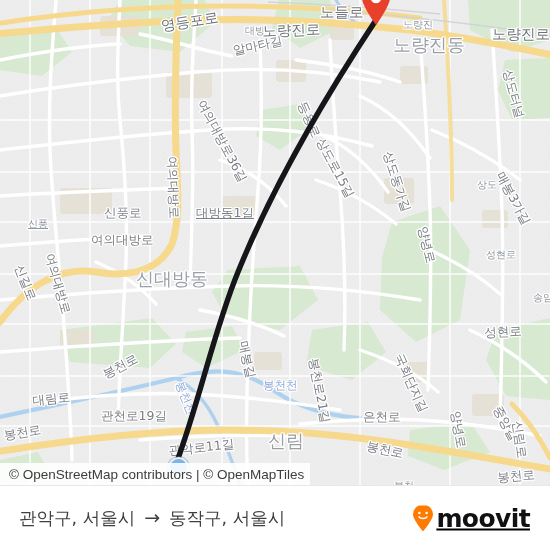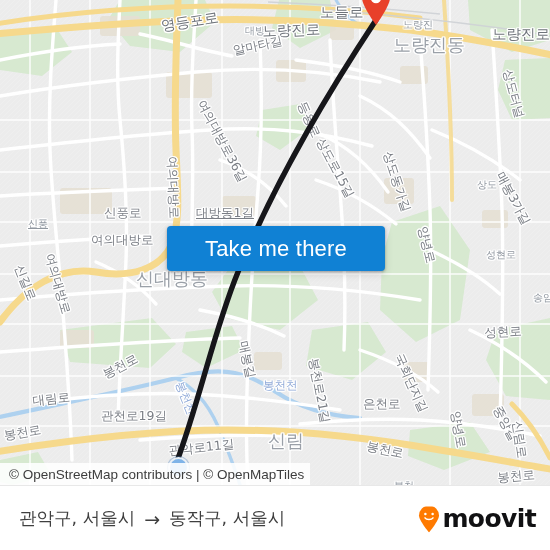--- a/index.html
+++ b/index.html
@@ -93,32 +93,32 @@
   
   #footer{
     position:absolute;left:0;top:485px;
     width:550px;height:65px;
     background:#ffffff;
     border-top:1px solid #e8e8e8;
     display:flex;align-items:center;
     box-sizing:border-box;
   }
   #trip{
-    display:flex;align-items:flex-end;
+    display:flex;align-items:flex-start;
     margin-left:19px;
     font-family:"DejaVu Sans","Liberation Sans",sans-serif;
     font-size:17.5px;
     color:#3f3f3f;
     white-space:nowrap;
   }
   #trip .arrow{margin:0 9px;font-size:19px;color:#3f3f3f;}
   #brand{
-    position:absolute;right:14px;top:50%;
+    position:absolute;right:20px;top:50%;
     transform:translateY(-50%);
-    display:flex;align-items:flex-end;
+    display:flex;align-items:center;text-decoration:underline;
   }
   #brand .brand-pin{margin-right:2px;display:block;}
   #brand .brand-text{
     font-family:"DejaVu Sans","Liberation Sans",sans-serif;
     font-weight:bold;font-size:25px;color:#111113;
     letter-spacing:-.6px;
   }
 </style>
 </head>
 <body>
@@ -257,21 +257,21 @@
         <div class="lbl road" style="left: 55px; top: 252px; transform: rotate(74deg);">여의대방로</div>
         <div class="lbl road" style="left: 484px; top: 327px; transform: rotate(-3deg);">성현로</div>
         <div class="lbl road" style="left: 32px; top: 395px; transform: rotate(-6deg);">대림로</div>
         <div class="lbl road" style="left: 101px; top: 370px; transform: rotate(-28deg);">봉천로</div>
         <div class="lbl road" style="left: 101px; top: 410px;">관천로19길</div>
         <div class="lbl road" style="left: 3px; top: 430px; transform: rotate(-10deg);">봉천로</div>
         <div class="lbl water" style="left: 184px; top: 380px; transform: rotate(68deg);">봉천천</div>
         <div class="lbl water" style="left: 263px; top: 380px;">봉천천</div>
         <div class="lbl road" style="left: 319px; top: 357px; transform: rotate(79deg);">봉천로21길</div>
         <div class="lbl road" style="left: 404px; top: 352px; transform: rotate(66deg);">국회단지길</div>
-        <div class="lbl road" style="left: 363px; top: 398px;">은천로</div>
+        <div class="lbl road" style="left: 363px; top: 411px;">은천로</div>
         <div class="lbl road" style="left: 368px; top: 440px; transform: rotate(12deg);">봉천로</div>
         <div class="lbl road" style="left: 461px; top: 410px; transform: rotate(80deg);">양녕로</div>
         <div class="lbl road" style="left: 502px; top: 404px; transform: rotate(62deg);">중앙길</div>
         <div class="lbl place" style="left: 268px; top: 432px;">신림</div>
         <div class="lbl road" style="left: 523px; top: 420px; transform: rotate(82deg);">신림로</div>
         <div class="lbl road" style="left: 168px; top: 445px; transform: rotate(-6deg);">관악로11길</div>
         <div class="lbl small" style="left: 394px; top: 481px;">봉천</div>
         <div class="lbl road" style="left: 497px; top: 472px; transform: rotate(-5deg);">봉천로</div>
         <div class="lbl road" style="left: 249px; top: 340px; transform: rotate(78deg);">매봉길</div>
         <div class="lbl small" style="left: 486px; top: 250px;">성현로</div>
@@ -282,21 +282,20 @@
       <path d="M176 464 C200 400, 214 330, 238 272 C268 198, 310 120, 376 20" fill="none" stroke="#16161a" stroke-width="5.4" stroke-linecap="round"></path>
     </svg>
 
     <div id="origin-dot"></div>
 
     <svg id="dest-pin" viewBox="0 0 30 41">
       <path d="M15 41 C15 41 29 22 29 14 A14 14 0 1 0 1 14 C1 22 15 41 15 41 Z" fill="#e8402a"></path>
       <circle cx="15" cy="14" r="5.2" fill="#ffffff"></circle>
     </svg>
 
-    <button id="cta">Take me there</button>
 
     <div id="attrib">© OpenStreetMap contributors | © OpenMapTiles</div>
   </div>
 
   <div id="footer">
     <div id="trip">
       <span>관악구, 서울시</span>
       <span class="arrow">→</span>
       <span>동작구, 서울시</span>
     </div>

